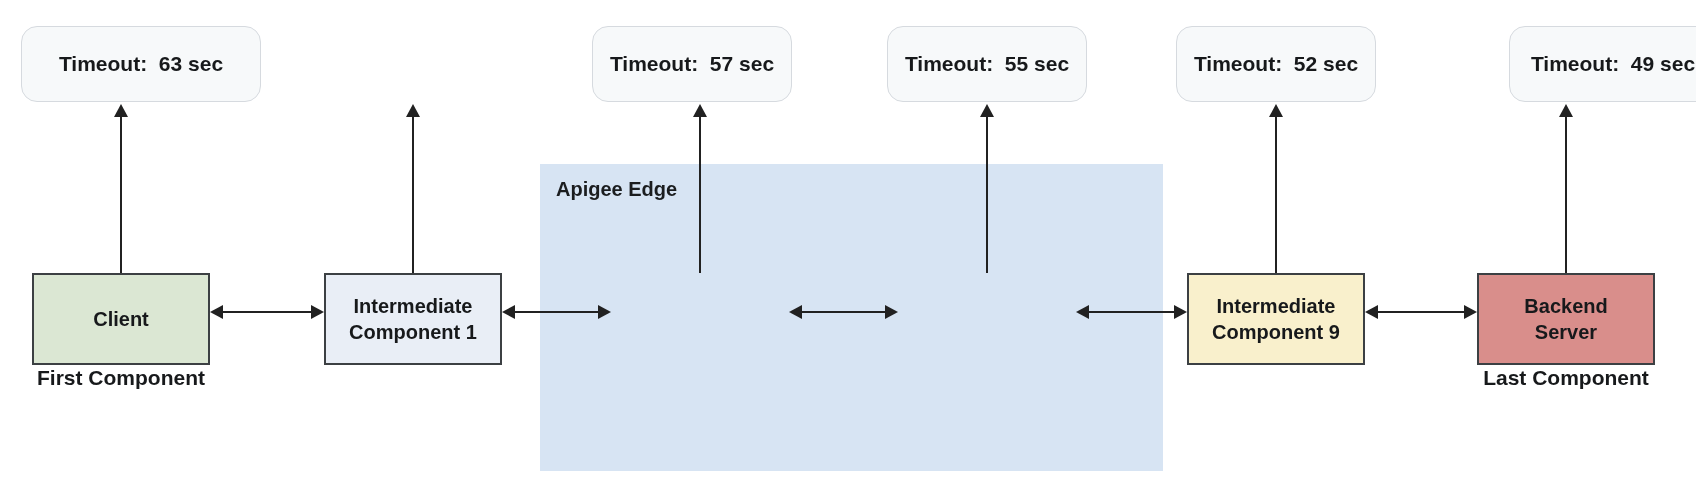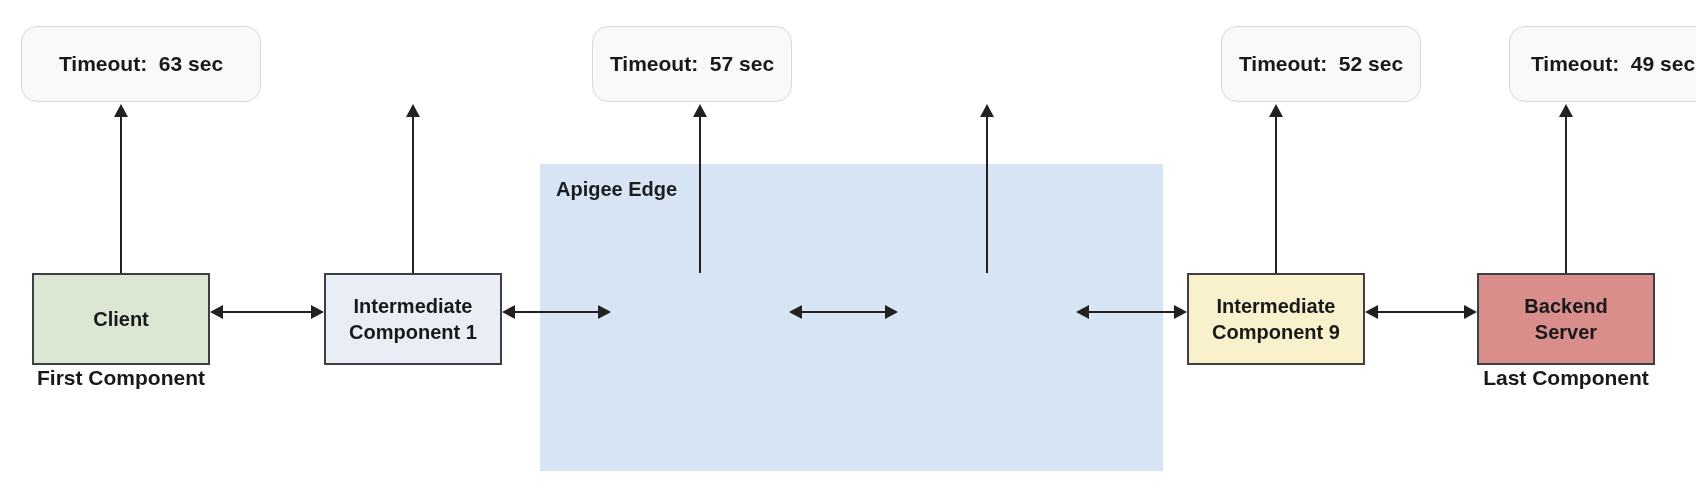--- a/index.html
+++ b/index.html
@@ -127,26 +127,29 @@
     <div class="hhead-right" style="left: 598px; top: 305px;"></div>
     <div class="hshaft" style="left: 513px; top: 311px; width: 87px;"></div>
     <div class="timeout-box" style="left: 580px; top: 26px; width: 200px; height: 76px; margin-left: 12px;">
       <div class="timeout-label">Timeout:  57 sec</div>
     </div>
     <div class="vhead" style="left: 693px; top: 104px;"></div>
     <div class="vshaft" style="left: 699px; top: 115px; height: 158px;"></div>
     <div class="hhead-left" style="left: 789px; top: 305px;"></div>
     <div class="hhead-right" style="left: 885px; top: 305px;"></div>
     <div class="hshaft" style="left: 800px; top: 311px; width: 87px;"></div>
+    <div class="timeout-box" style="left: 887px; top: 26px; width: 200px; height: 76px;">
+      <div class="timeout-label">Timeout:  55 sec</div>
+    </div>
     <div class="vhead" style="left: 980px; top: 104px;"></div>
     <div class="vshaft" style="left: 986px; top: 115px; height: 158px;"></div>
     <div class="hhead-left" style="left: 1076px; top: 305px;"></div>
     <div class="hhead-right" style="left: 1174px; top: 305px;"></div>
     <div class="hshaft" style="left: 1087px; top: 311px; width: 89px;"></div>
-    <div class="timeout-box" style="left: 1221px; top: 26px; width: 200px; height: 76px;">
+    <div class="timeout-box" style="left: 1176px; top: 26px; width: 200px; height: 76px;">
       <div class="timeout-label">Timeout:  52 sec</div>
     </div>
     <div class="vhead" style="left: 1269px; top: 104px;"></div>
     <div class="vshaft" style="left: 1275px; top: 115px; height: 158px;"></div>
     <div class="node" style="left: 1187px; top: 273px; width: 178px; height: 92px; background: rgb(249, 240, 204);">
       <div class="node-line">Intermediate</div>
       <div class="node-line">Component 9</div>
     </div>
     <div class="hhead-left" style="left: 1365px; top: 305px;"></div>
     <div class="hhead-right" style="left: 1464px; top: 305px;"></div>

